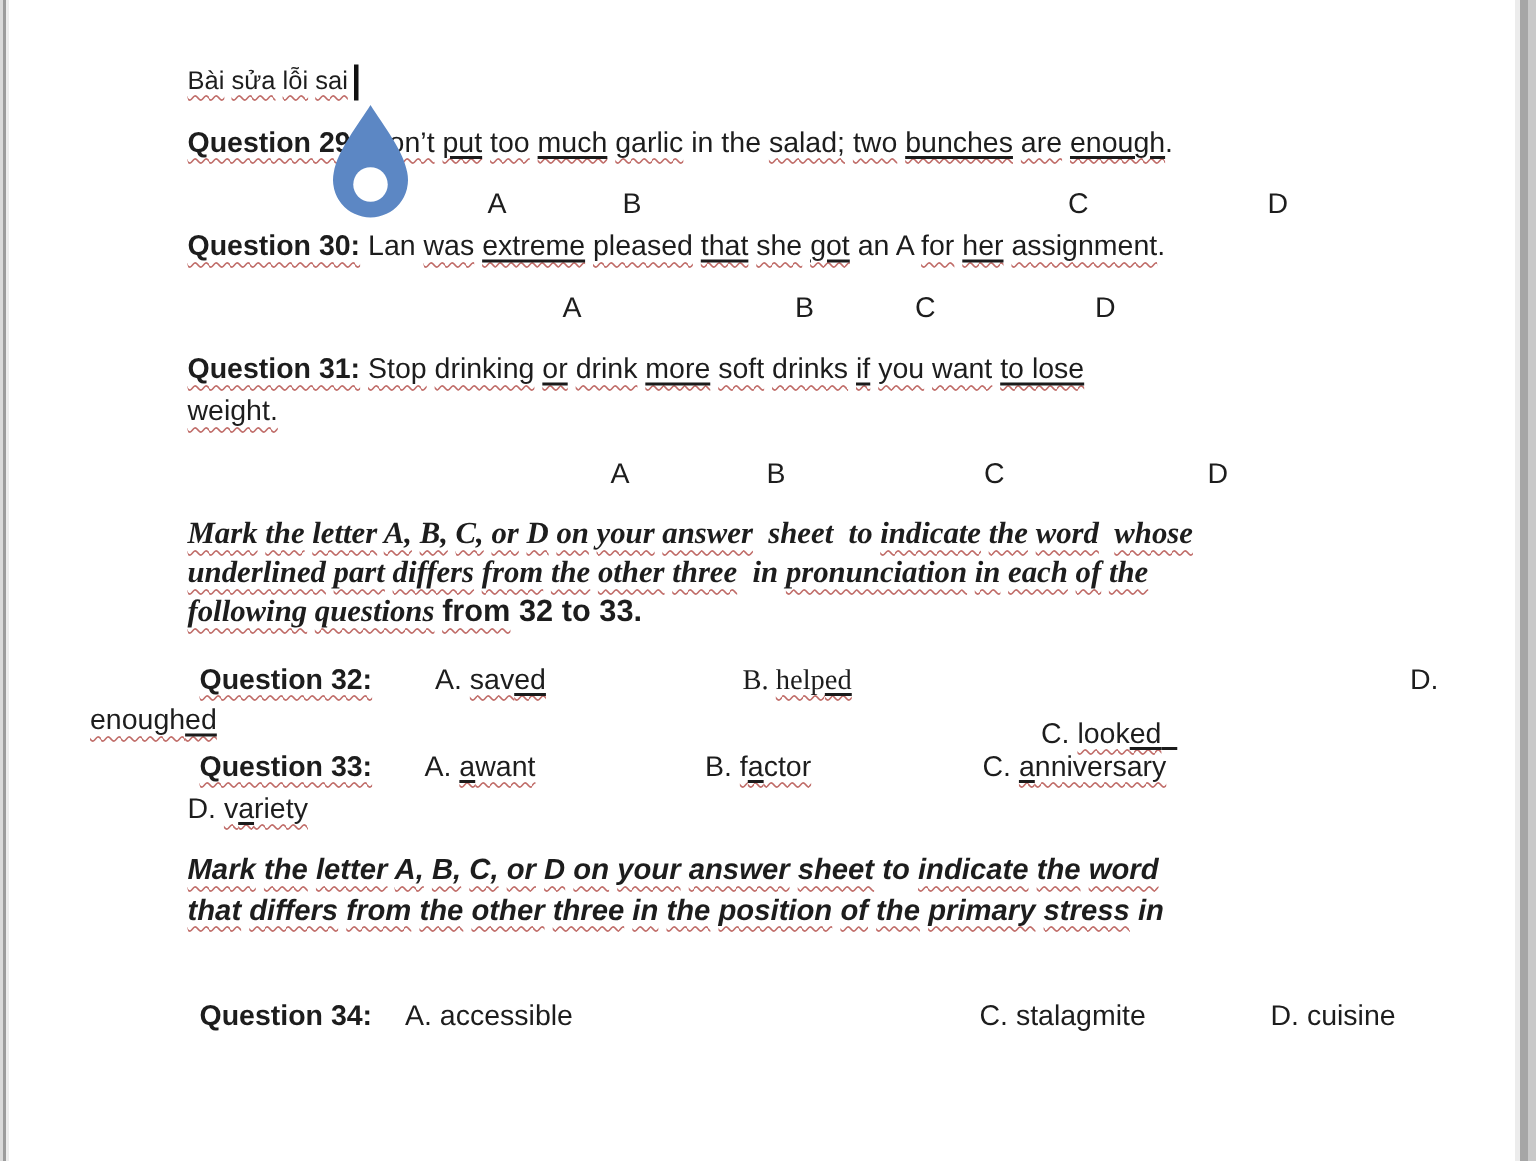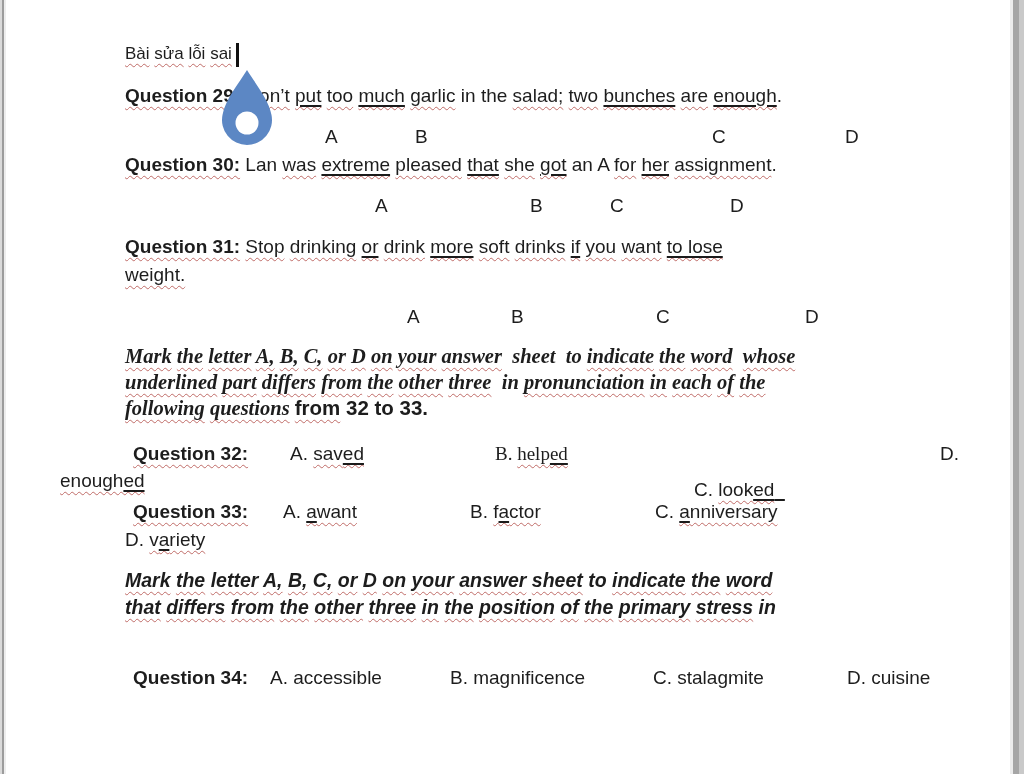--- a/index.html
+++ b/index.html
@@ -81,21 +81,20 @@
     <div class="opt" style="left:655px;"><span>C. </span><span class="sq"><span class="ul">a</span></span><span class="sq">nniversary</span></div>
   </div>
   <div class="line" style="left:125px;top:528px;"><span>D. </span><span class="sq">v</span><span class="sq"><span class="ul">a</span></span><span class="sq">riety</span></div>
 
   <div class="line sansbi-line" style="left:125px;top:568px;"><span class="sq">Mark</span><span> </span><span class="sq">the</span><span> </span><span class="sq">letter</span><span> </span><span class="sq">A,</span><span> </span><span class="sq">B,</span><span> </span><span class="sq">C,</span><span> </span><span class="sq">or</span><span> </span><span class="sq">D</span><span> </span><span class="sq">on</span><span> </span><span class="sq">your</span><span> </span><span class="sq">answer</span><span> </span><span class="sq">sheet</span><span> to </span><span class="sq">indicate</span><span> </span><span class="sq">the</span><span> </span><span class="sq">word</span></div>
   <div class="line sansbi-line" style="left:125px;top:595px;"><span class="sq">that</span><span> </span><span class="sq">differs</span><span> </span><span class="sq">from</span><span> </span><span class="sq">the</span><span> </span><span class="sq">other</span><span> </span><span class="sq">three</span><span> </span><span class="sq">in</span><span> </span><span class="sq">the</span><span> </span><span class="sq">position</span><span> </span><span class="sq">of</span><span> </span><span class="sq">the</span><span> </span><span class="sq">primary</span><span> </span><span class="sq">stress</span><span> in</span></div>
 
   <div class="row" style="top:666px;">
     <div class="opt" style="left:133px;"><span class="b">Question 34:</span></div>
     <div class="opt" style="left:270px;"><span>A. accessible</span></div>
-    <div class="opt" style="left:450px;"><span>B. magnificence</span></div>
     <div class="opt" style="left:653px;"><span>C. stalagmite</span></div>
     <div class="opt" style="left:847px;"><span>D. cuisine</span></div>
   </div>
 
 
   <svg class="drop" viewBox="0 0 52 80">
     <path d="M26 0 C 18 13, 4 30, 1.5 45 A 25 25 0 1 0 50.5 45 C 48 30, 34 13, 26 0 Z" fill="#5c87c4"></path>
     <circle cx="26" cy="53" r="11.5" fill="#ffffff"></circle>
   </svg>
 </div>

